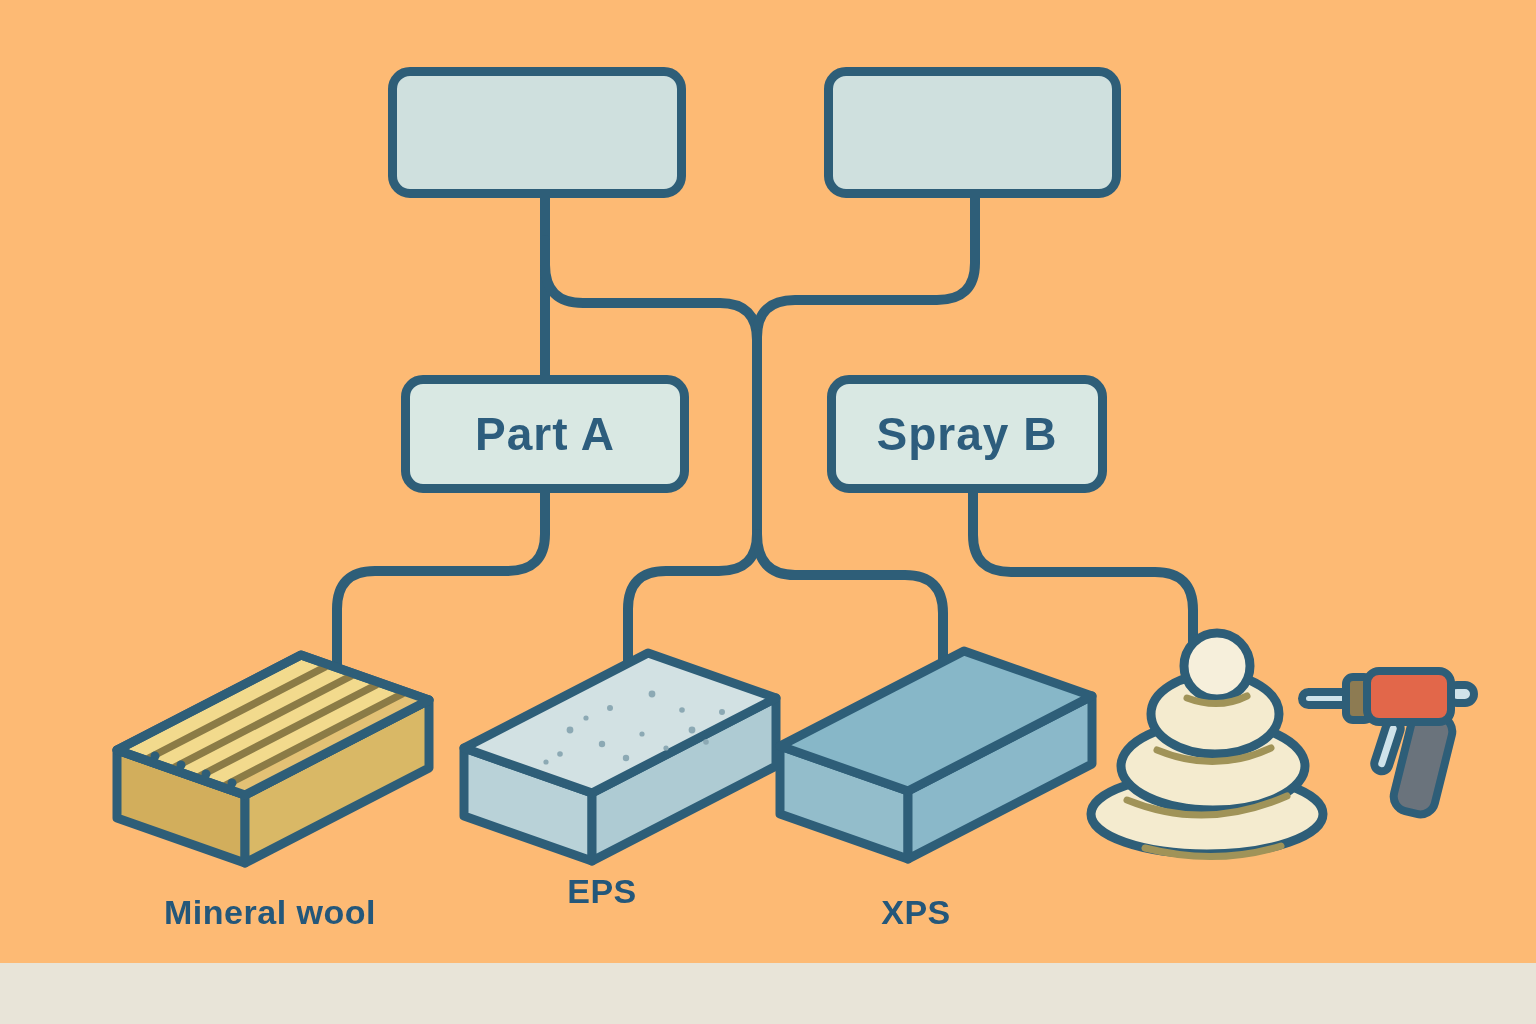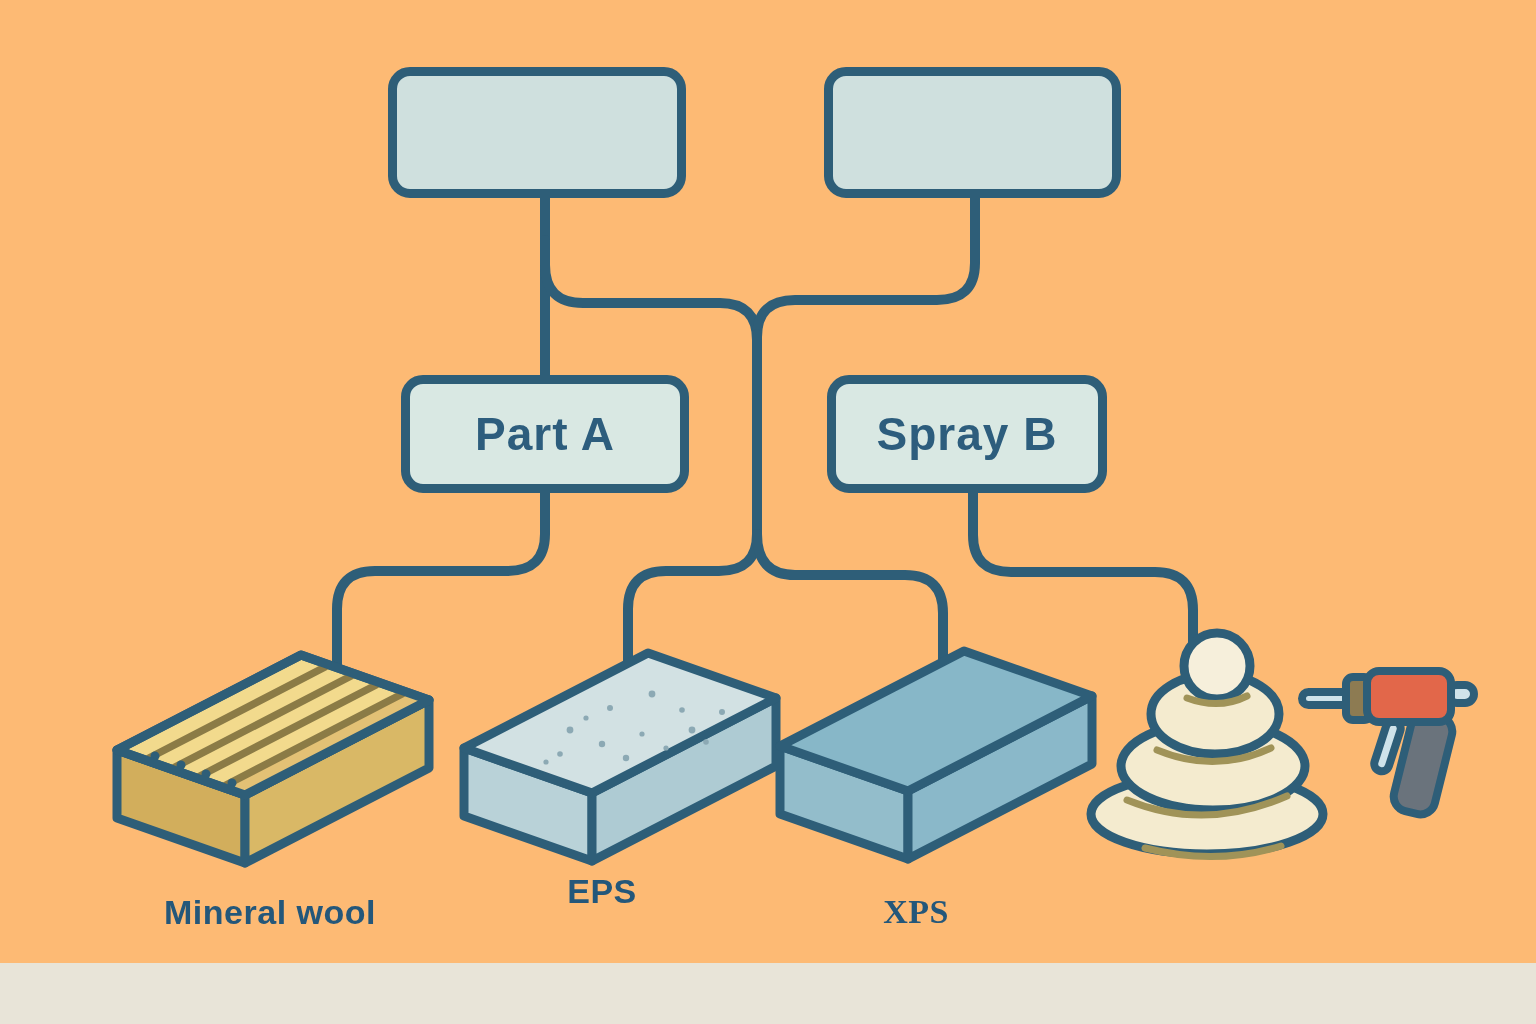--- a/index.html
+++ b/index.html
@@ -161,16 +161,16 @@
   </div>
 
   <div class="node-box part" style="left:827px;top:375px;width:280px;height:118px;">
     <span class="node-label">Spray B</span>
   </div>
 
   <div class="item-label" style="left:270px;top:893px;">Mineral wool</div>
 
   <div class="item-label" style="left:602px;top:872px;">EPS</div>
 
-  <div class="item-label" style="left:916px;top:893px;font-family:Liberation Serif, serif;">XPS</div>
+  <div class="item-label" style="left:916px;top:893px;">XPS</div>
 
 
 </div>
 
 </body></html>

